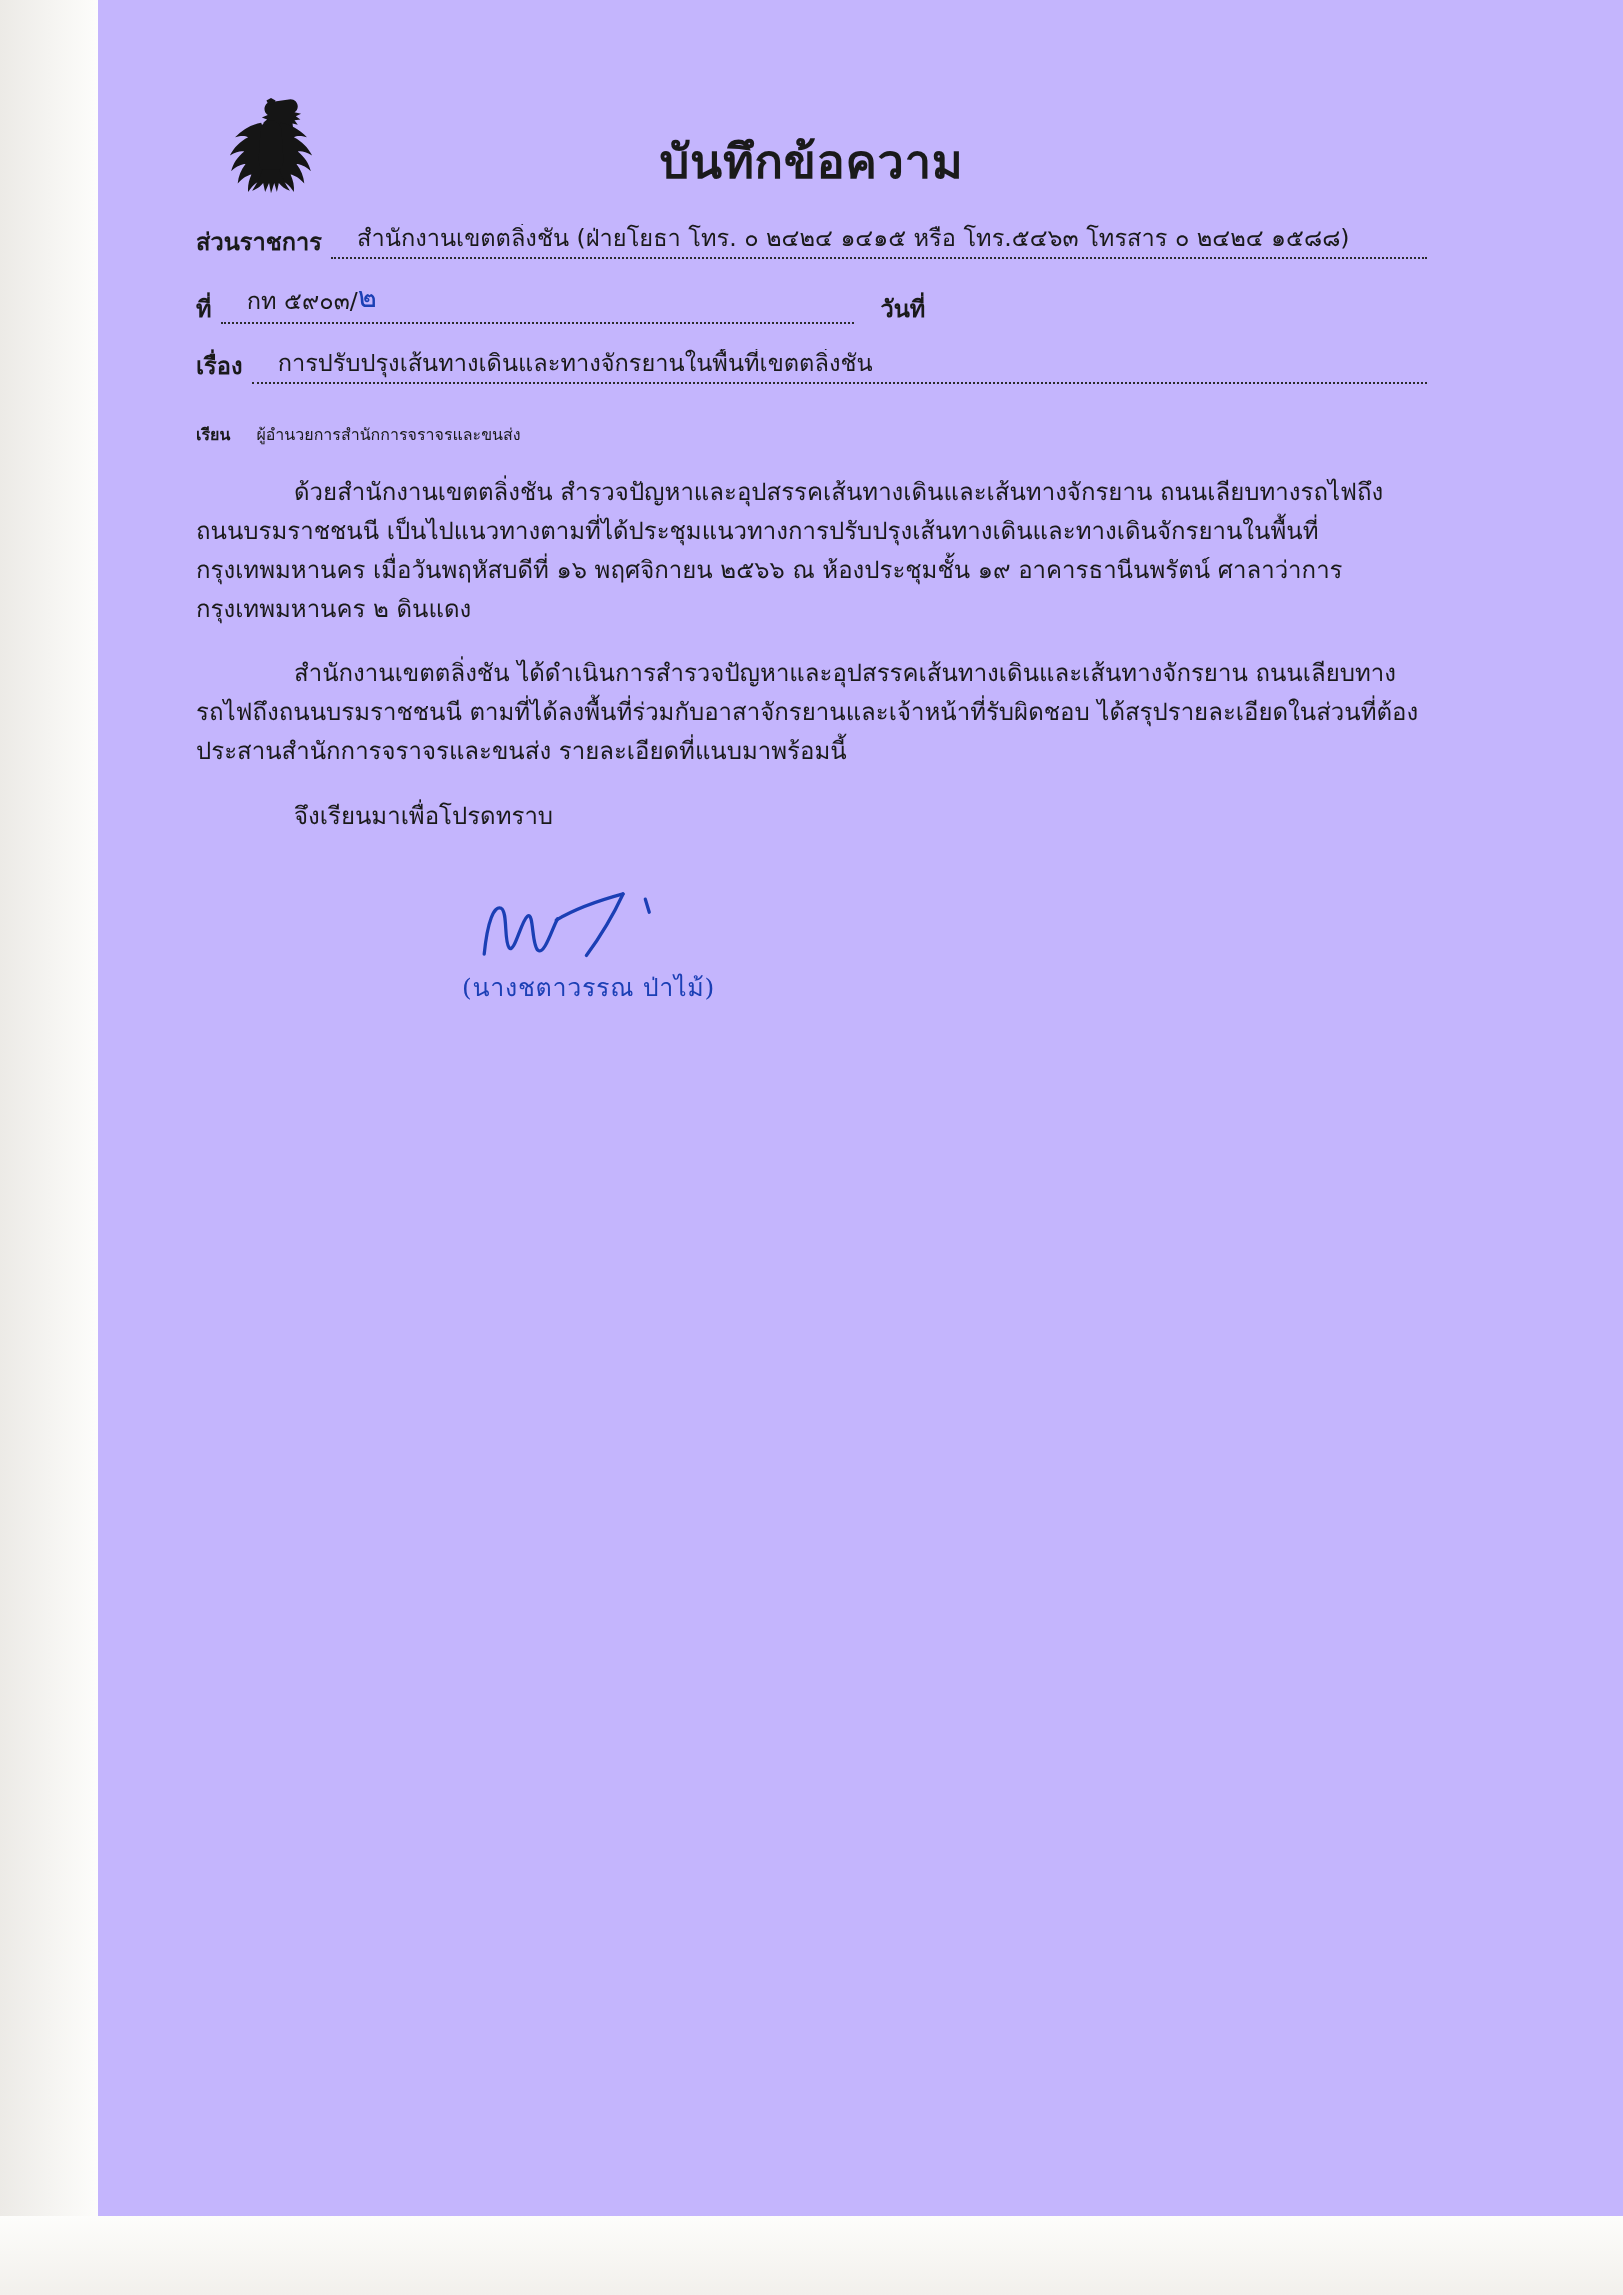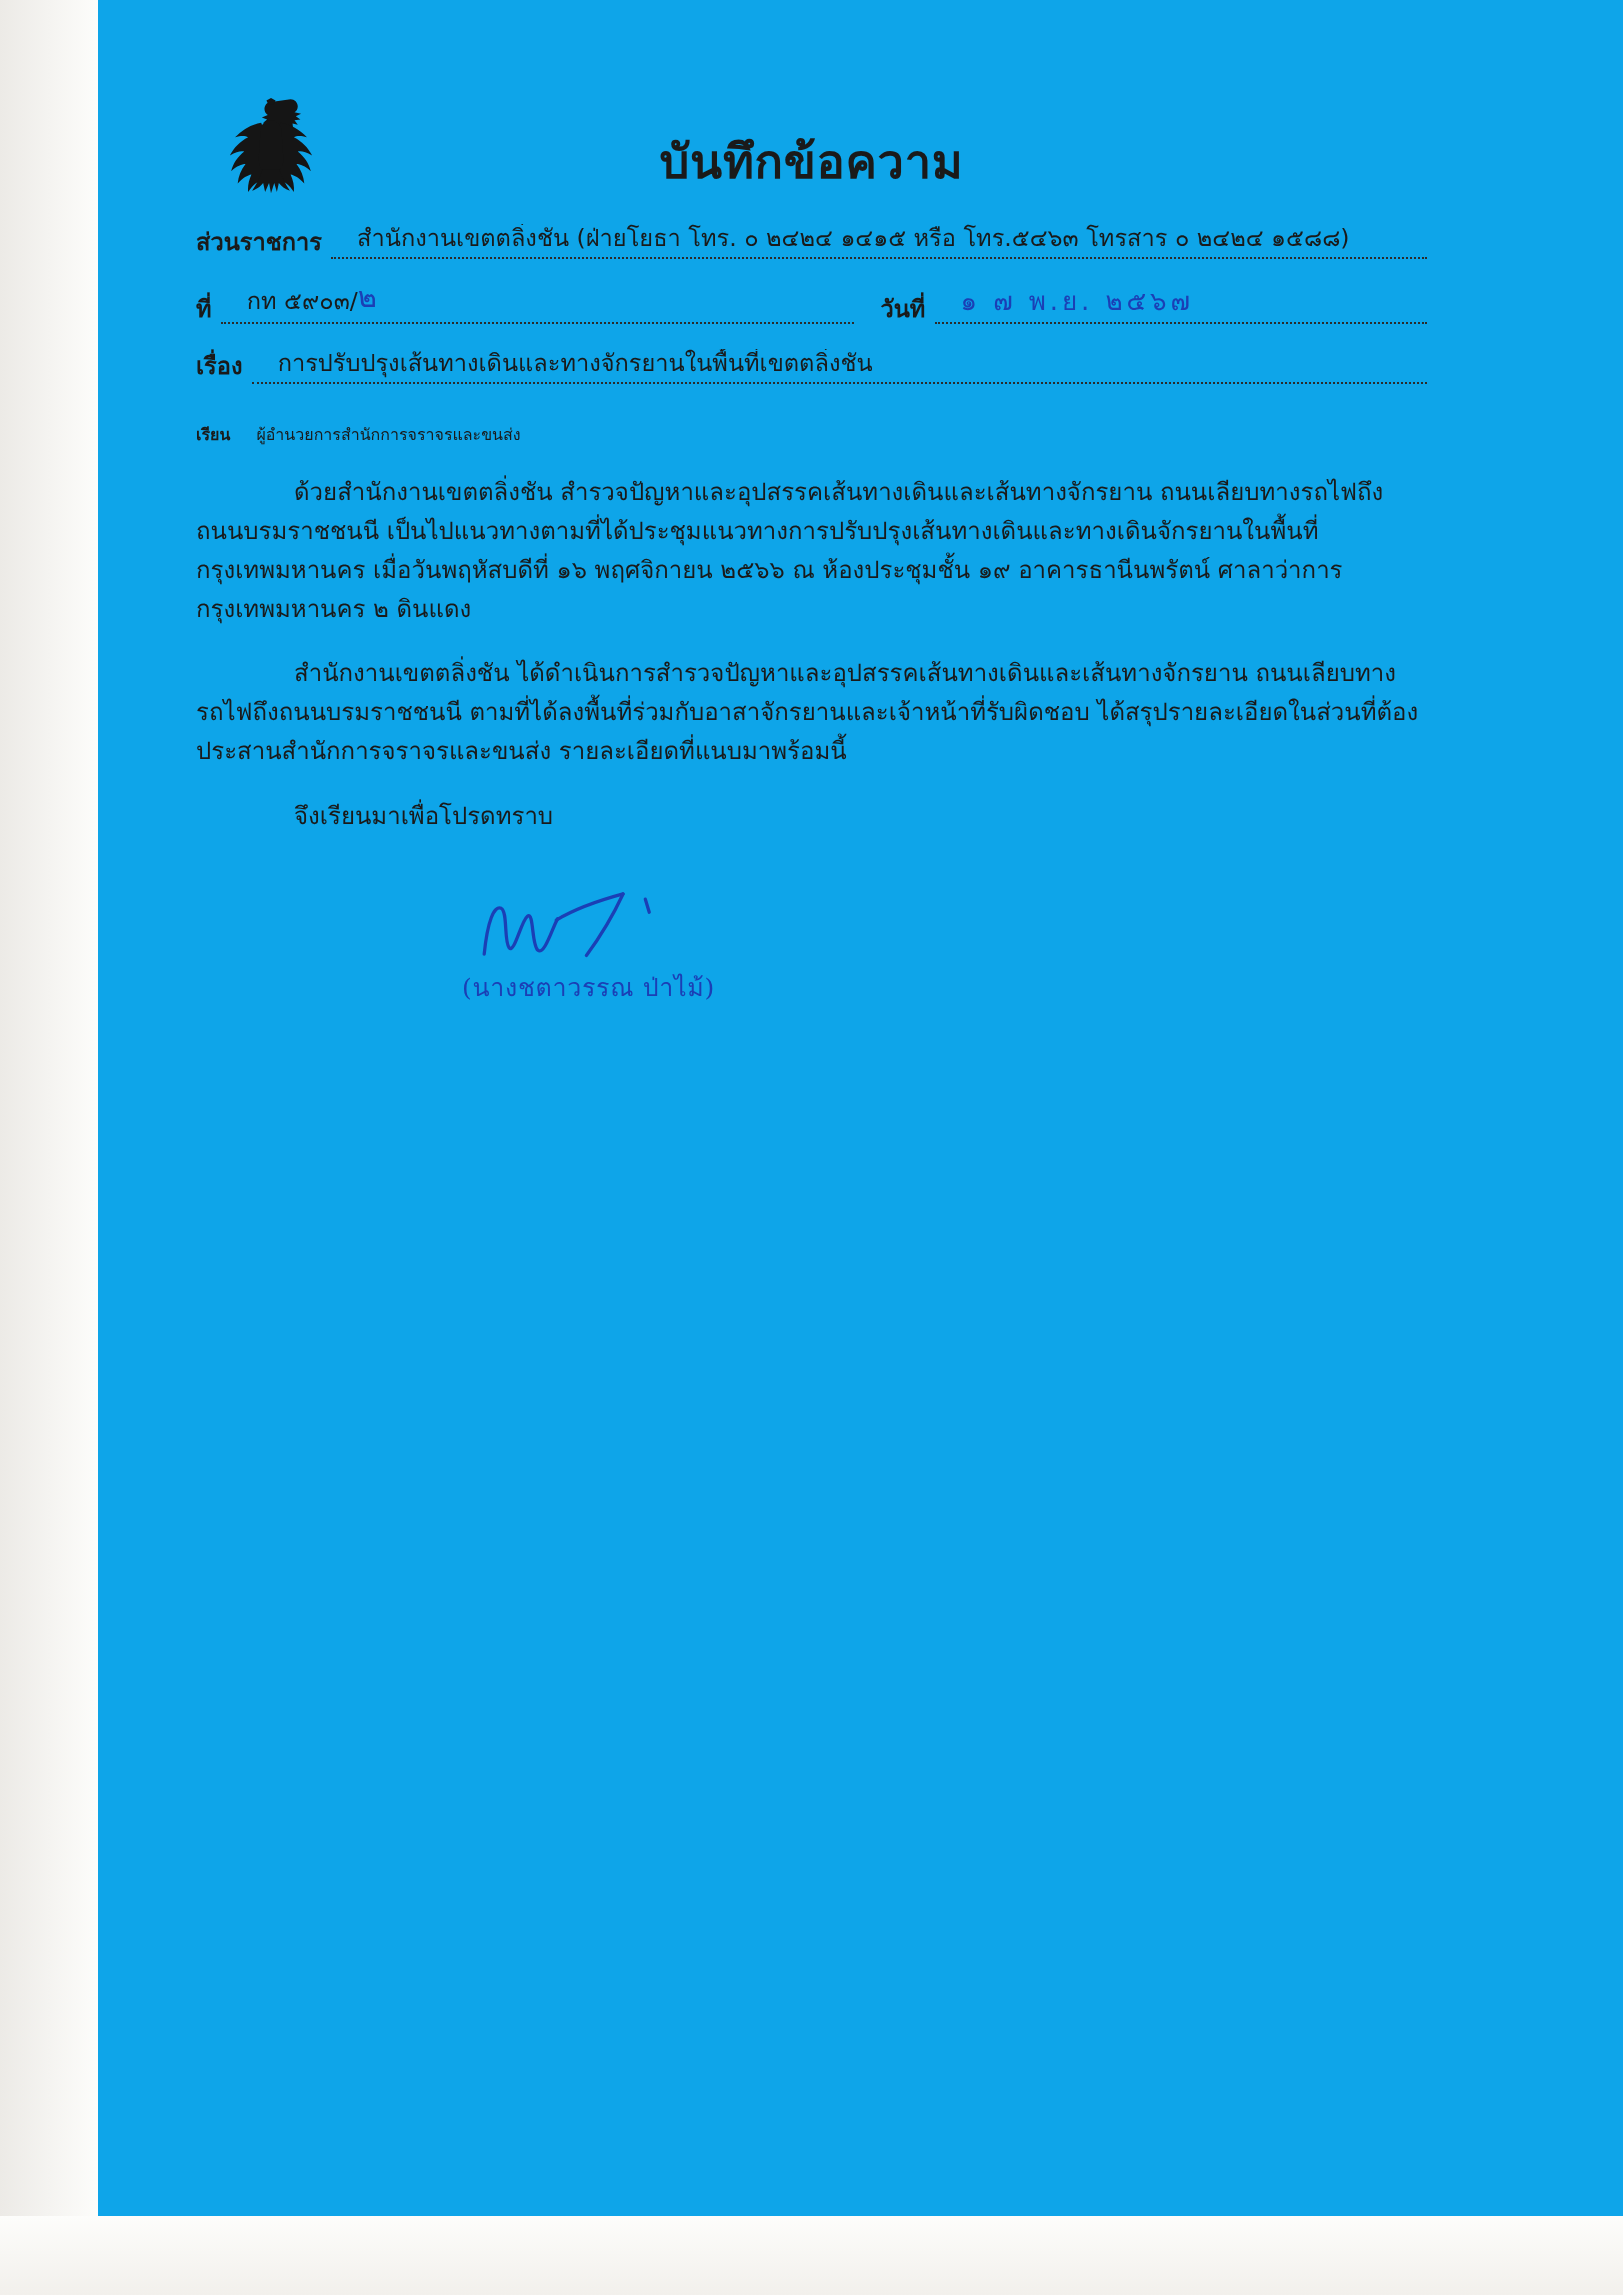--- a/index.html
+++ b/index.html
@@ -11,21 +11,21 @@
     width: 1623px;
     height: 2295px;
     font-family: "DejaVu Sans", "Liberation Sans", sans-serif;
     color: #1a1a1a;
     position: relative;
     overflow: hidden;
   }
   .page {
     position: absolute;
     inset: 0;
-    background: #0ea5e9;
+    background: #c4b5fd;
   }
   
   .scan-edge-left {
     position: absolute;
     left: 0; top: 0; bottom: 0; width: 98px;
     background: linear-gradient(to right, #eceae6 0%, #fdfdfb 100%);
     pointer-events: none;
   }
   .scan-edge-bottom {
     position: absolute;
@@ -185,23 +185,20 @@
 
     <div class="row-split">
       <div class="col-no">
         <div class="field-label">ที่</div>
         <div class="field-value">
           <span>กท ๕๙๐๓/</span><span class="hw-num">๒</span>
         </div>
       </div>
       <div class="col-date">
         <div class="field-label" style="padding-left:26px">วันที่</div>
-        <div class="field-value">
-          <span class="stamp-date">๑ ๗ พ.ย. ๒๕๖๗</span>
-        </div>
       </div>
     </div>
 
     <div class="field-row">
       <div class="field-label">เรื่อง</div>
       <div class="field-value">การปรับปรุงเส้นทางเดินและทางจักรยานในพื้นที่เขตตลิ่งชัน</div>
     </div>
 
     <div class="to-line">
       <div class="to-label">เรียน</div>

